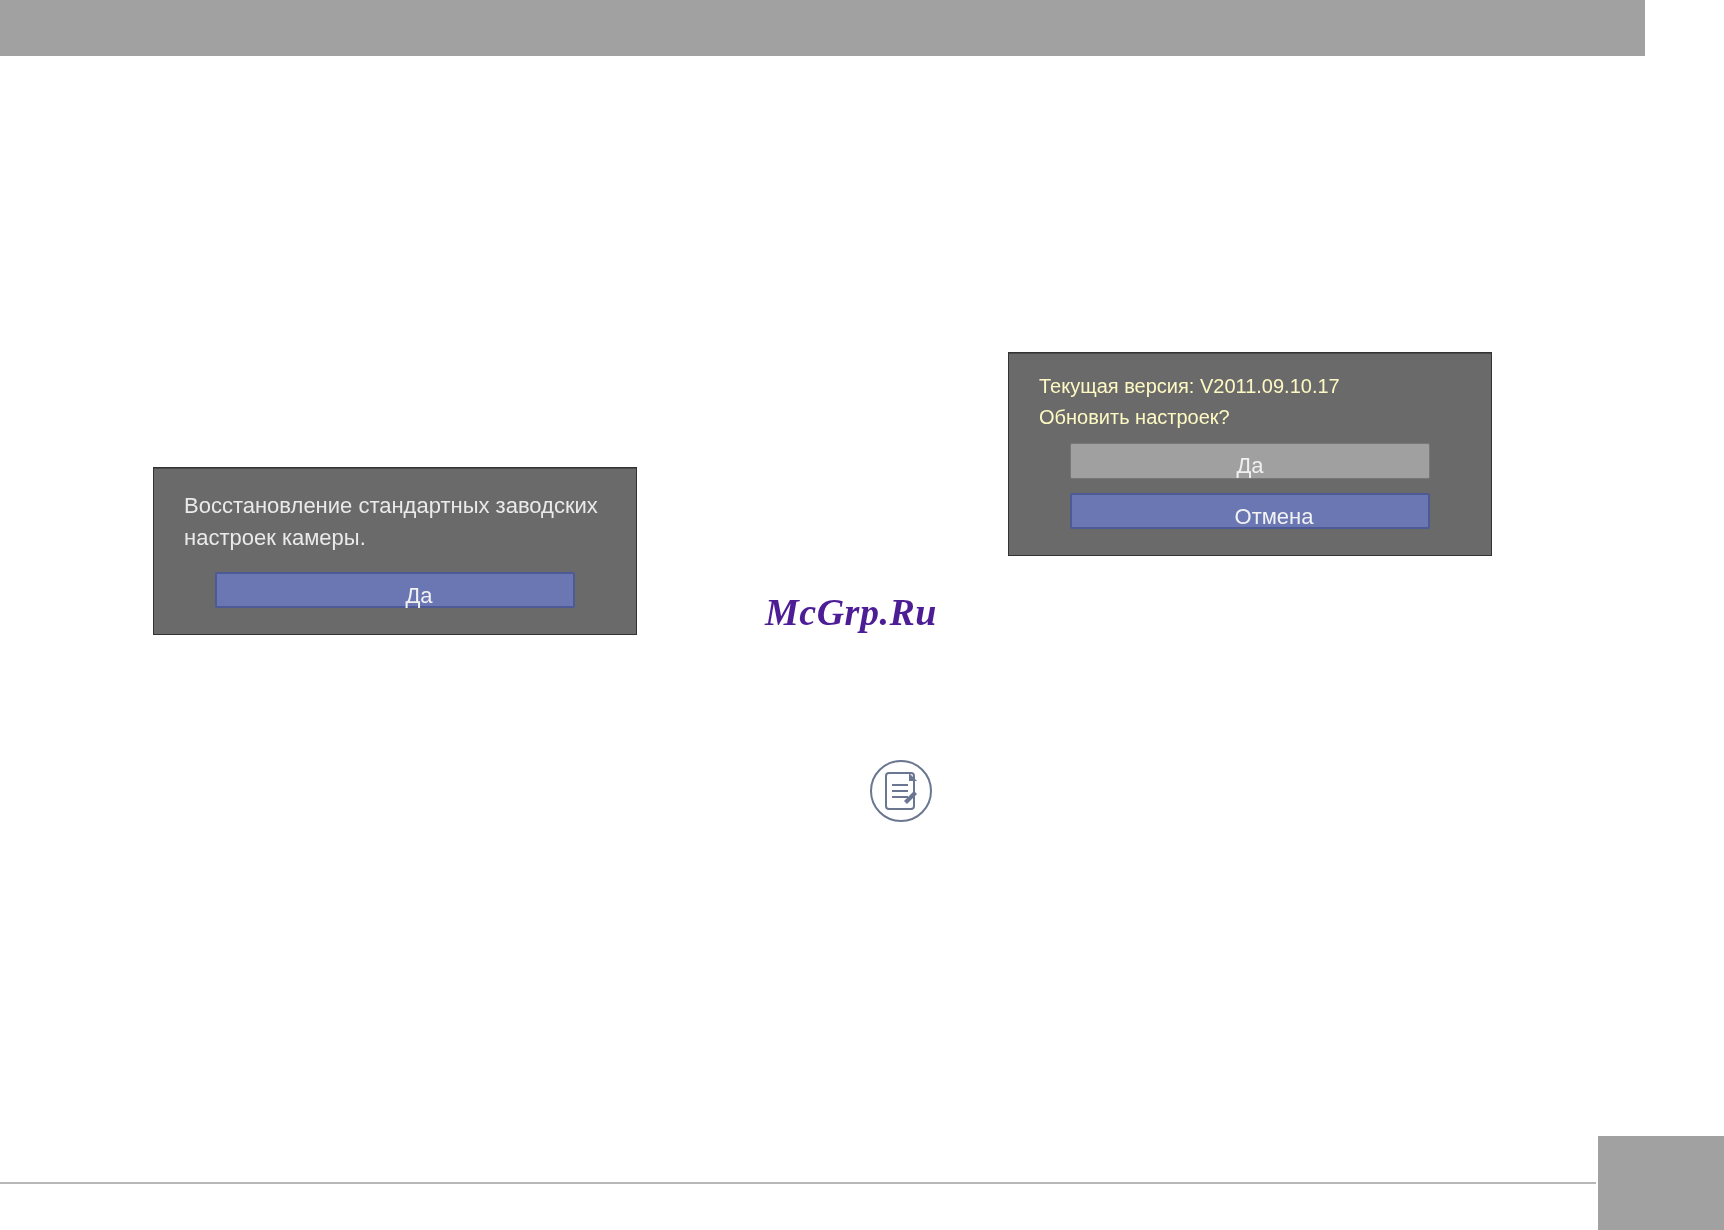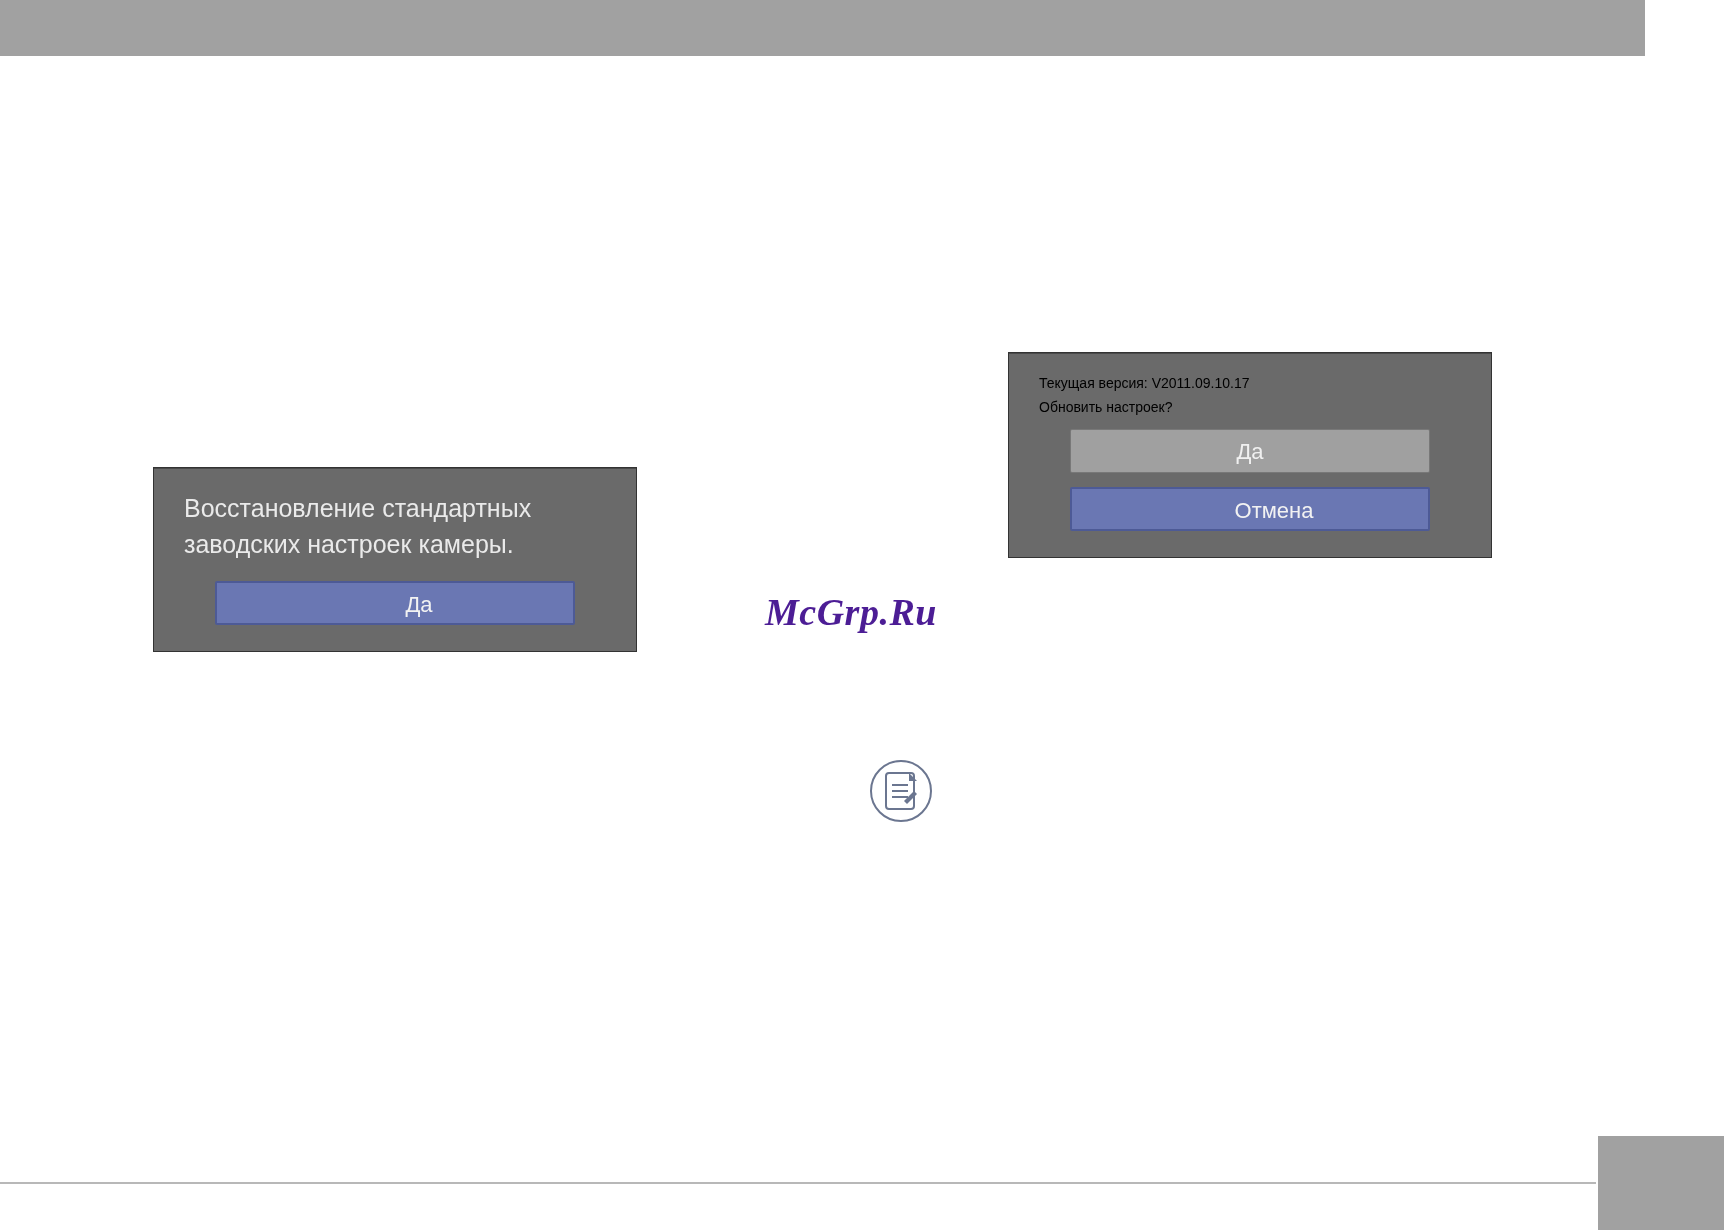--- a/index.html
+++ b/index.html
@@ -94,34 +94,34 @@
   .crumb-title {
     font-size: 24px;
     font-weight: 600;
     color: #eaeaea;
     margin-left: 22px;
   }
   .panel-body {
     padding: 22px 30px 26px 30px;
   }
   .body-text {
-    font-size: 25px;
+    font-size: 22px;
     line-height: 1.45;
     color: #eaeaea;
     margin-bottom: 18px;
   }
   .kv-line {
-    font-size: 14px;
-    color: #000000;
+    font-size: 20px;
+    color: #fef9c3;
     margin-bottom: 8px;
   }
   .btn {
     display: block;
     width: 360px;
-    height: 44px;
+    height: 36px;
     margin: 14px auto 0 auto;
     text-align: center;
     line-height: 44px;
     font-size: 22px;
     border: 1px solid rgba(0,0,0,0.25);
     border-radius: 2px;
   }
   .btn-grey {
     background: #a0a0a0;
     color: #f0f0f0;

